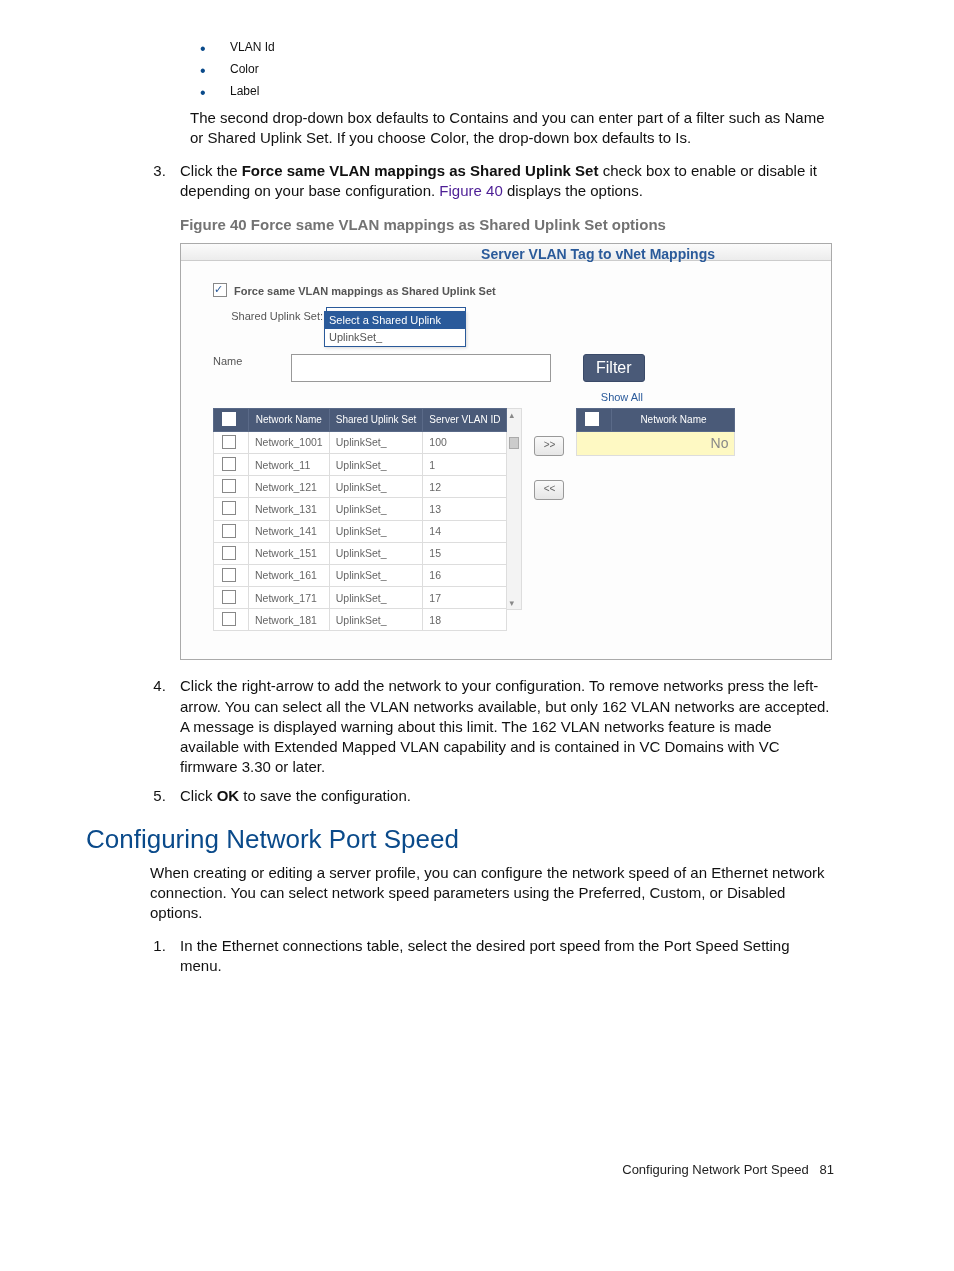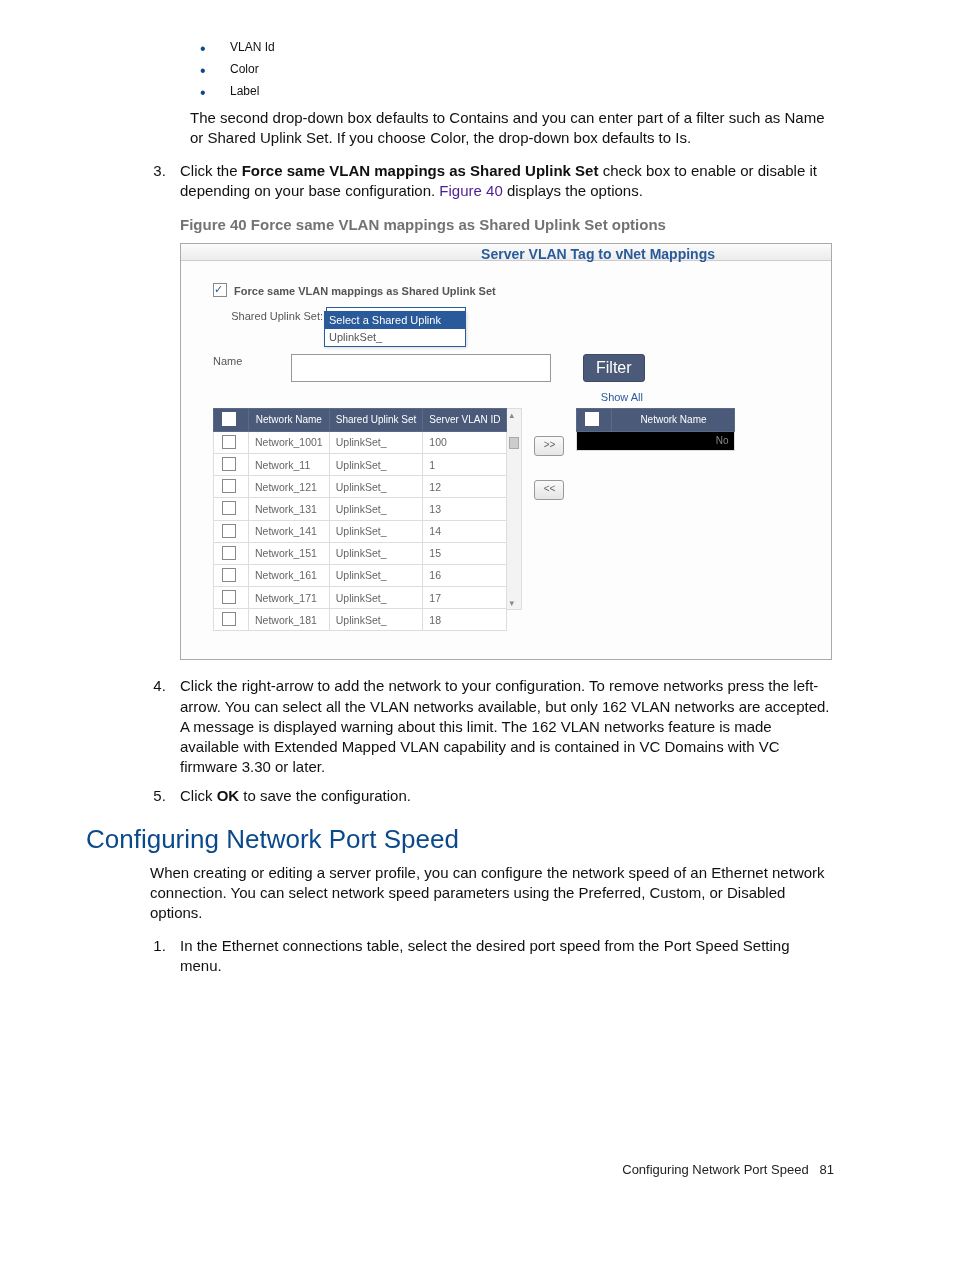--- a/index.html
+++ b/index.html
@@ -188,22 +188,22 @@
     border-radius:3px;
     width:28px;
     height:18px;
     font-size:10px;
     color:#666;
     text-align:center;
     line-height:16px;
   }
   .right-grid td.empty {
     height:14px;
-    background:#000000;
-    font-size:10px;
+    background:#fef9c3;
+    font-size:14px;
     color:#888;
     padding:2px 6px;
   }
   .scroll-col {
     width:14px;
     border:1px solid #ddd;
     border-left:none;
     background:#f3f3f3;
     position:relative;
   }

